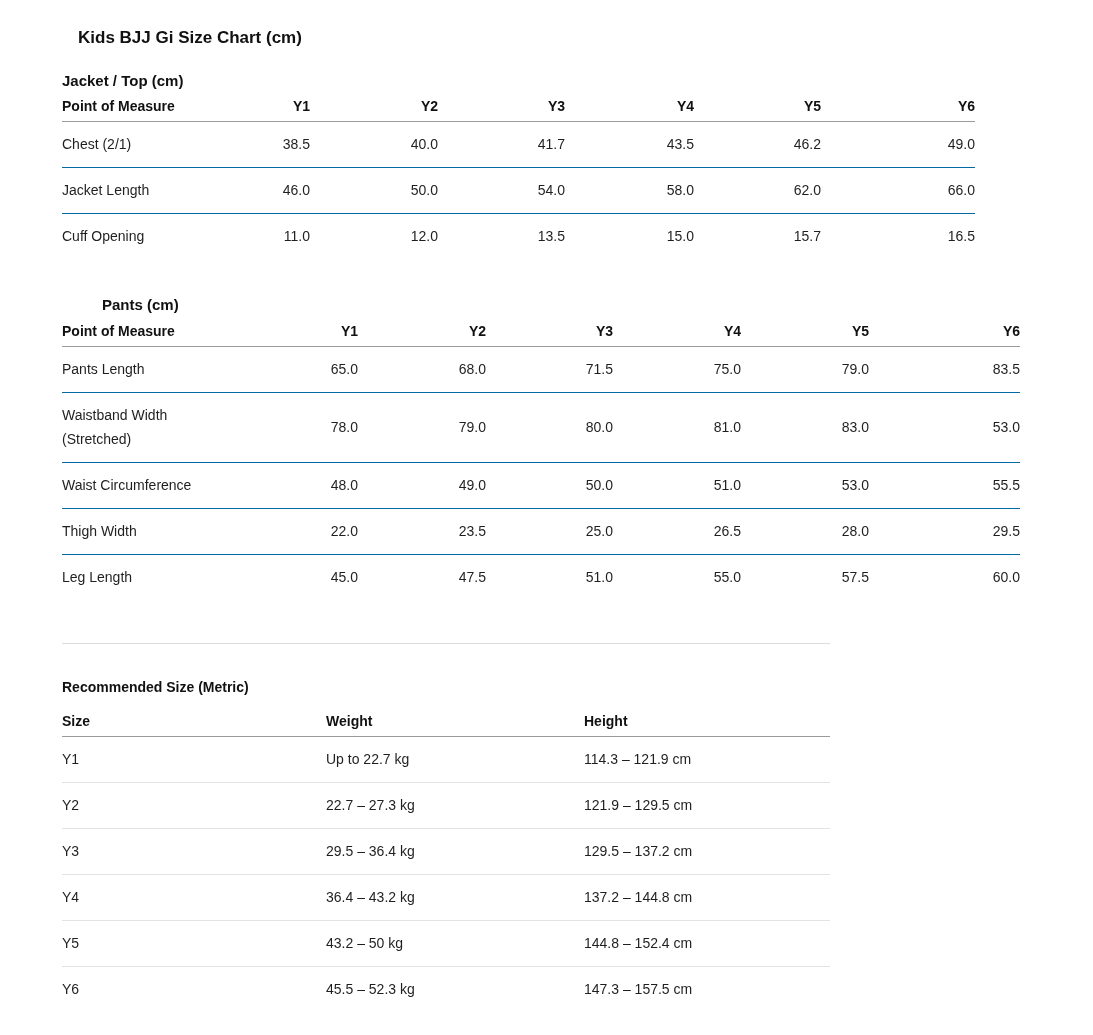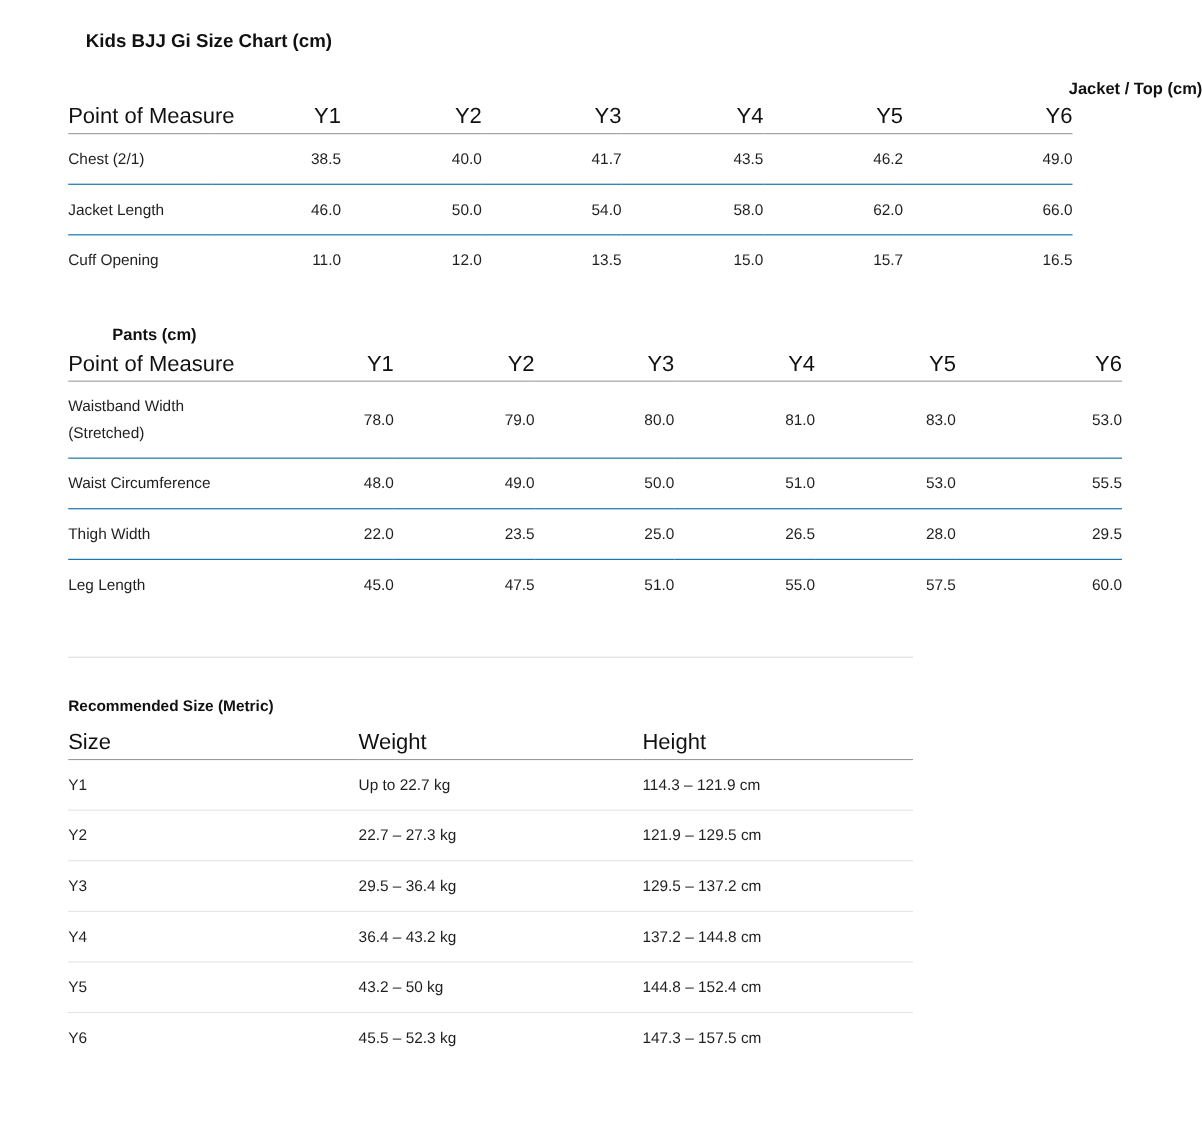--- a/index.html
+++ b/index.html
@@ -22,40 +22,40 @@
     margin: 16px;
   }
 
   .section-heading {
     font-size: 15px;
     line-height: 20px;
     font-weight: 700;
     color: #111111;
     margin: 0;
   }
-  .heading-jacket { margin-top: 23px; text-align: right; }
+  .heading-jacket { margin-top: 23px; }
   .heading-pants { margin-top: 36px; margin-left: 40px; }
   .heading-recommended {
     font-size: 14px;
     line-height: 22px;
     margin-top: 32px;
   }
 
   table {
     border-collapse: collapse;
     table-layout: fixed;
   }
   .jacket-table { width: 913px; margin-top: 3px; }
   .pants-table  { width: 958px; margin-top: 4px; }
   .recommended-table { width: 768px; margin-top: 11px; }
 
   th {
-    font-size: 20px;
+    font-size: 14px;
     line-height: 24px;
-    font-weight: 400;
+    font-weight: 700;
     color: #111111;
     text-align: left;
     white-space: nowrap;
     padding: 0 0 3px 0;
     border-bottom: 1px solid #9b9b9b;
   }
   td {
     font-size: 14px;
     line-height: 24px;
     padding: 10px 0 11px 0;
@@ -148,20 +148,29 @@
           <th>Point of Measure</th>
           <th class="num">Y1</th>
           <th class="num">Y2</th>
           <th class="num">Y3</th>
           <th class="num">Y4</th>
           <th class="num">Y5</th>
           <th class="num">Y6</th>
         </tr>
       </thead>
     <tbody>
+        <tr>
+          <td>Pants Length</td>
+          <td class="num">65.0</td>
+          <td class="num">68.0</td>
+          <td class="num">71.5</td>
+          <td class="num">75.0</td>
+          <td class="num">79.0</td>
+          <td class="num">83.5</td>
+        </tr>
         <tr>
           <td>Waistband Width (Stretched)</td>
           <td class="num">78.0</td>
           <td class="num">79.0</td>
           <td class="num">80.0</td>
           <td class="num">81.0</td>
           <td class="num">83.0</td>
           <td class="num">53.0</td>
         </tr>
         <tr>

